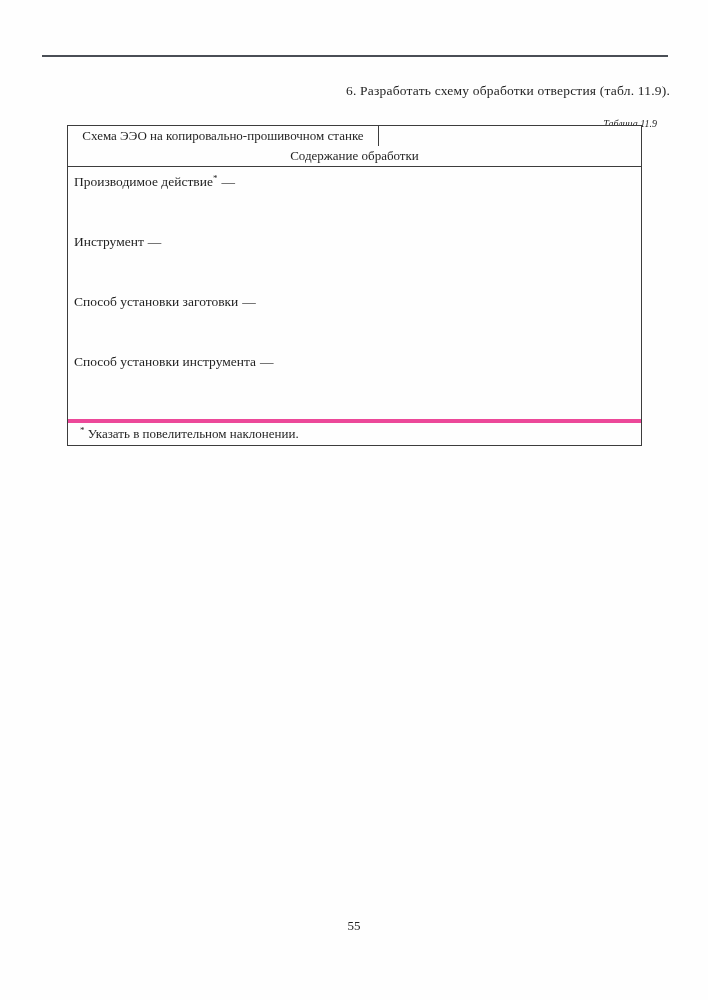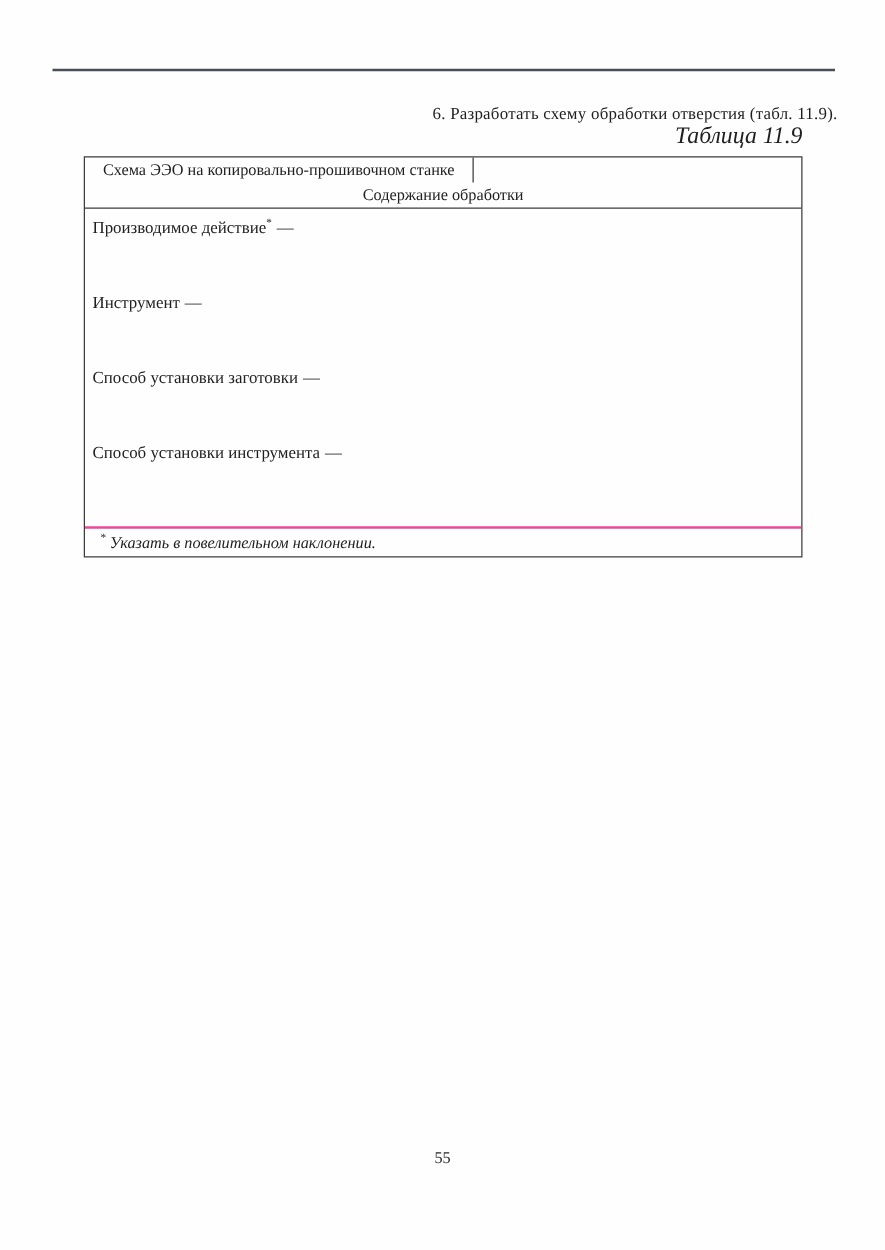--- a/index.html
+++ b/index.html
@@ -35,45 +35,45 @@
     font-size: 13.5px;
     line-height: 17px;
     letter-spacing: 0.2px;
     text-align: right;
   }
   .caption {
     position: absolute;
     left: 67px;
     top: 101px;
     width: 575px;
-    margin: 0;
+    margin: 15px;
     text-align: right;
     font-style: italic;
-    font-size: 19px;
+    font-size: 10px;
     line-height: 16px;
   }
   .table {
     position: absolute;
     left: 67px;
     top: 125px;
     width: 575px;
     border: 1px solid #3d3d3d;
     box-sizing: border-box;
     background: #fefefe;
   }
   .row {
     display: flex;
     box-sizing: border-box;
     flex-direction: column;
   }
   .header-row {
     border-bottom: 1px solid #3d3d3d;
   }
   .body-row {
-    border-bottom: 2px solid #ec4899;
+    border-bottom: 4px solid #ec4899;
     height: 256px;
   }
   .cell {
     box-sizing: border-box;
   }
   .cell-left {
     width: 311px;
     border-right: 1px solid #3d3d3d;
     flex: 0 0 auto;
   }
@@ -106,21 +106,20 @@
     margin-left: 4px;
   }
   .footnote-row {
     height: 22px;
   }
   .footnote {
     font-size: 13px;
     line-height: 20px;
     padding: 1px 0 0 12px;
     white-space: nowrap;
-    font-style: italic;
   }
   .page-number {
     position: absolute;
     left: 0;
     top: 918px;
     width: 708px;
     text-align: center;
     font-size: 13px;
     line-height: 16px;
   }

